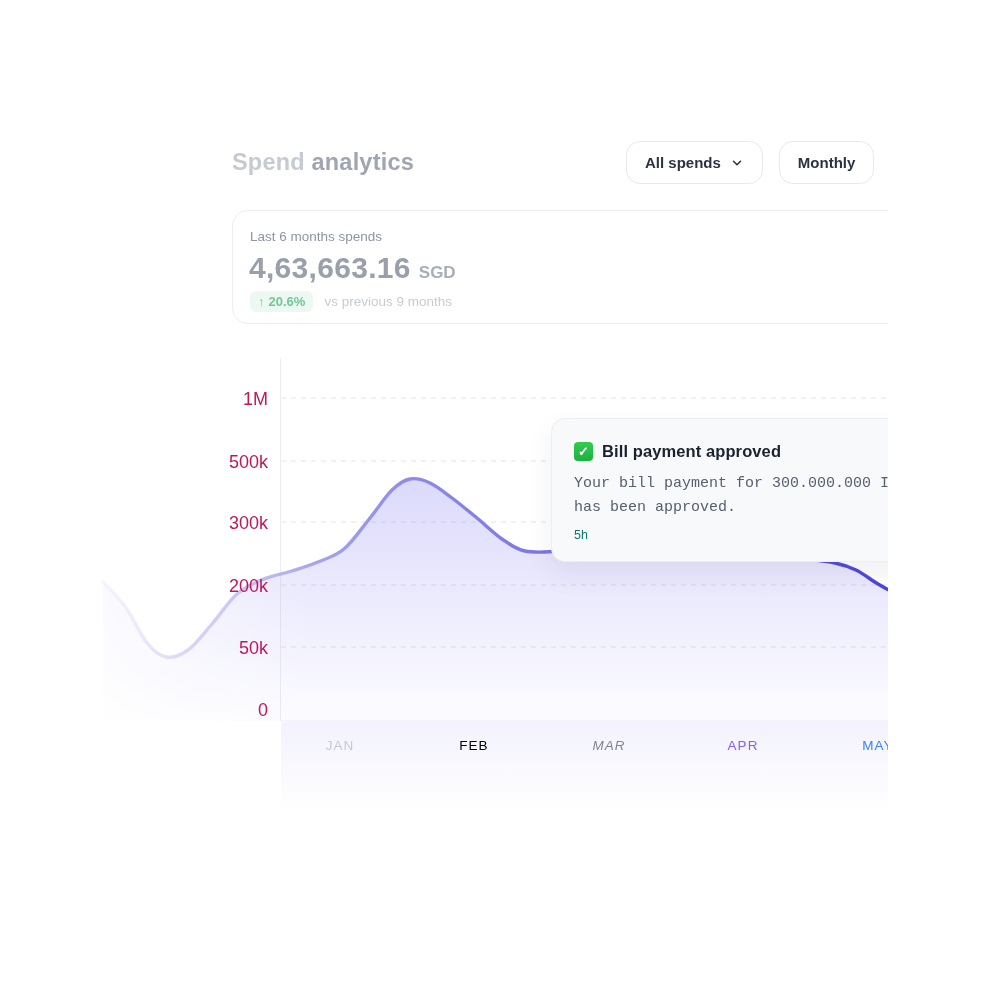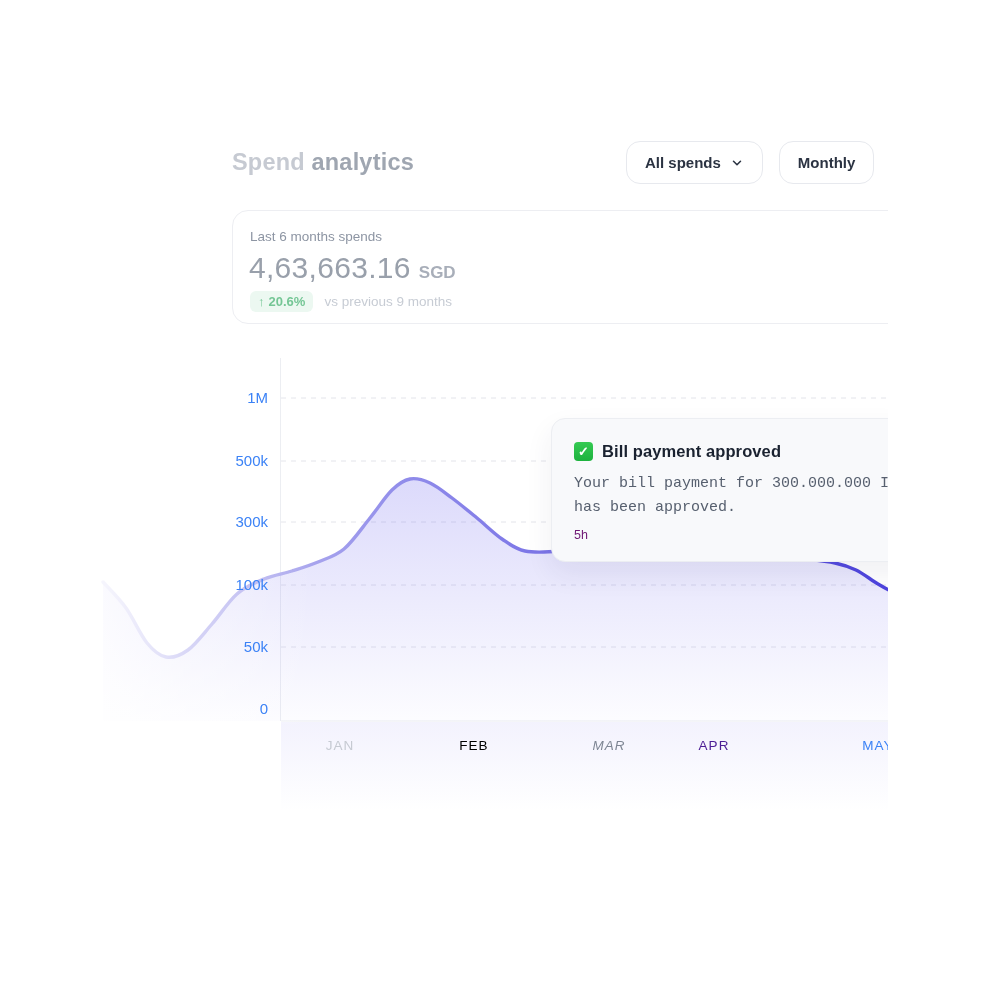--- a/index.html
+++ b/index.html
@@ -14,53 +14,53 @@
   .pill{height:43px;display:inline-flex;align-items:center;gap:9px;padding:12px 18px;
         background:#fff;border:1px solid #e7e9ee;border-radius:14px;cursor:pointer;
         font-family:"Liberation Sans",sans-serif;font-size:15px;font-weight:600;color:#2b3342;}
   .pill svg{flex:0 0 auto;}
 
   
   .summary-card{position:absolute;left:232px;top:210px;width:800px;height:114px;background:#fff;
                 border:1px solid #edeef2;border-radius:16px;box-sizing:border-box;}
   .s-label{position:absolute;left:17px;top:18px;font-size:13.5px;color:#8d95a3;}
   .s-amount-row{position:absolute;left:16px;top:40px;display:flex;align-items:baseline;gap:8px;}
-  .s-amount{font-size:30px;font-weight:400;color:#99a0ab;letter-spacing:.3px;}
+  .s-amount{font-size:30px;font-weight:700;color:#99a0ab;letter-spacing:.3px;}
   .s-currency{font-size:17px;font-weight:700;color:#a8aeb9;}
   .s-meta{position:absolute;left:17px;top:80px;display:flex;align-items:center;gap:11px;}
   .badge{display:inline-flex;align-items:center;gap:4px;background:#ecf8f1;color:#74c695;
          font-size:13px;font-weight:600;border-radius:6px;padding:3px 8px;}
   .s-comp{font-size:13.5px;color:#c7ccd4;}
   .collapse-btn{position:absolute;left:973px;top:235px;width:40px;height:40px;border-radius:50%;
                 background:#eceafc;border:none;color:#5b4fe8;display:flex;align-items:center;
                 justify-content:center;cursor:pointer;padding:0;}
   .show-label{position:absolute;left:938px;top:284px;width:60px;text-align:right;
               font-size:13px;color:#4a5462;cursor:pointer;}
 
   
   #chart{position:absolute;left:0;top:0;z-index:1;pointer-events:none;}
   #chart [data-interactable="true"]{pointer-events:auto;cursor:pointer;}
-  .ylab{position:absolute;left:190px;width:78px;text-align:right;font-size:15px;color:#3b82f6;z-index:2;}
+  .ylab{position:absolute;left:190px;width:78px;text-align:right;font-size:18px;color:#be185d;z-index:2;}
   .xlab{position:absolute;top:738px;transform:translateX(-50%);font-size:13.5px;font-weight:500;
         letter-spacing:1px;z-index:2;}
   .wash{position:absolute;left:281px;top:722px;width:719px;height:90px;z-index:0;
         background:linear-gradient(180deg,rgba(116,108,238,0.085),rgba(116,108,238,0));}
 
   
   .notif{position:absolute;left:551px;top:418px;width:373px;height:144px;background:#f8f9fb;
          border:1px solid #eceef2;border-radius:14px;box-sizing:border-box;z-index:5;
          box-shadow:0 12px 28px rgba(40,45,80,.07);padding:23px 22px 0 22px;cursor:pointer;}
   .n-head{display:flex;align-items:center;gap:9px;}
   .n-check{width:19px;height:19px;border-radius:4px;flex:0 0 auto;
            background:linear-gradient(180deg,#35ca52,#1db23e);color:#fff;display:flex;
            align-items:center;justify-content:center;font-size:13px;font-weight:800;}
   .n-title{font-size:16.5px;font-weight:700;color:#1a2230;letter-spacing:.1px;}
   .n-chev{margin-left:auto;color:#3e4654;}
   .n-body{margin:11px 0 0 0;font-size:15px;color:#57606f;line-height:1.62;width:340px;font-family:Liberation Mono, monospace;}
-  .n-time{margin-top:7px;font-size:12.5px;color:#701a75;}
+  .n-time{margin-top:7px;font-size:12.5px;color:#0f766e;}
 </style>
 </head>
 <body>
 
 <div class="canvas" data-interactable="false">
 
   <h1 class="title" data-interactable="false" style="margin:0;">
     <span class="t-light" data-interactable="false">Spend</span>
     <span class="t-dark" data-interactable="false">analytics</span>
   </h1>
@@ -130,29 +130,29 @@
       <path d="M 103,582 C 106.8,586.3 118.7,597.8 126,608 C 133.3,618.2 140.3,634.8 147,643 C 153.7,651.2 159.2,655.8 166,657 C 172.8,658.2 180.3,655.5 188,650 C 195.7,644.5 203.8,633.3 212,624 C 220.2,614.7 228.3,601.5 237,594 C 245.7,586.5 254.8,582.8 264,579 C 273.2,575.2 283.0,573.8 292,571 C 301.0,568.2 309.3,565.7 318,562 C 326.7,558.3 335.3,556.3 344,549 C 352.7,541.7 362.0,527.8 370,518 C 378.0,508.2 385.3,496.5 392,490 C 398.7,483.5 403.7,480.2 410,479 C 416.3,477.8 423.0,479.8 430,483 C 437.0,486.2 444.2,492.2 452,498 C 459.8,503.8 468.7,511.2 477,518 C 485.3,524.8 494.0,533.5 502,539 C 510.0,544.5 515.3,549.0 525,551 C 534.7,553.0 546.7,552.2 560,551 C 573.3,549.8 589.2,545.5 605,544 C 620.8,542.5 638.3,541.7 655,542 C 671.7,542.3 688.3,544.2 705,546 C 721.7,547.8 739.2,551.0 755,553 C 770.8,555.0 786.7,556.3 800,558 C 813.3,559.7 825.7,561.0 835,563 C 844.3,565.0 848.8,566.5 856,570 C 863.2,573.5 871.2,580.0 878,584 C 884.8,588.0 891.3,591.8 897,594 C 902.7,596.2 906.2,597.2 912,597 C 917.8,596.8 925.3,594.2 932,593 C 938.7,591.8 945.3,590.2 952,590 C 958.7,589.8 965.7,590.3 972,592 C 978.3,593.7 984.0,596.8 990,600 C 996.0,603.2 1005.0,609.2 1008,611 L 1008,721 L 103,721 Z" fill="url(#fillGrad)" stroke="none" data-interactable="false"></path>
       <path d="M 103,582 C 106.8,586.3 118.7,597.8 126,608 C 133.3,618.2 140.3,634.8 147,643 C 153.7,651.2 159.2,655.8 166,657 C 172.8,658.2 180.3,655.5 188,650 C 195.7,644.5 203.8,633.3 212,624 C 220.2,614.7 228.3,601.5 237,594 C 245.7,586.5 254.8,582.8 264,579 C 273.2,575.2 283.0,573.8 292,571 C 301.0,568.2 309.3,565.7 318,562 C 326.7,558.3 335.3,556.3 344,549 C 352.7,541.7 362.0,527.8 370,518 C 378.0,508.2 385.3,496.5 392,490 C 398.7,483.5 403.7,480.2 410,479 C 416.3,477.8 423.0,479.8 430,483 C 437.0,486.2 444.2,492.2 452,498 C 459.8,503.8 468.7,511.2 477,518 C 485.3,524.8 494.0,533.5 502,539 C 510.0,544.5 515.3,549.0 525,551 C 534.7,553.0 546.7,552.2 560,551 C 573.3,549.8 589.2,545.5 605,544 C 620.8,542.5 638.3,541.7 655,542 C 671.7,542.3 688.3,544.2 705,546 C 721.7,547.8 739.2,551.0 755,553 C 770.8,555.0 786.7,556.3 800,558 C 813.3,559.7 825.7,561.0 835,563 C 844.3,565.0 848.8,566.5 856,570 C 863.2,573.5 871.2,580.0 878,584 C 884.8,588.0 891.3,591.8 897,594 C 902.7,596.2 906.2,597.2 912,597 C 917.8,596.8 925.3,594.2 932,593 C 938.7,591.8 945.3,590.2 952,590 C 958.7,589.8 965.7,590.3 972,592 C 978.3,593.7 984.0,596.8 990,600 C 996.0,603.2 1005.0,609.2 1008,611" fill="none" stroke="url(#lineGrad)" stroke-width="3.4" stroke-linecap="round" data-interactable="false"></path>
       <rect x="90" y="356" width="222" height="368" fill="url(#fadeGrad)" data-interactable="false"></rect>
       <line x1="905" y1="584" x2="905" y2="721" stroke="#4338d8" stroke-width="2.4" data-interactable="false"></line>
       <circle cx="905" cy="580" r="8.5" fill="#4338d8" stroke="#ffffff" stroke-width="3" data-interactable="true"></circle>
     </svg>
   <div id="ylabels" data-interactable="false">
       <div class="ylab" data-interactable="false" style="top: 389px;">1M</div>
       <div class="ylab" data-interactable="false" style="top: 452px;">500k</div>
       <div class="ylab" data-interactable="false" style="top: 513px;">300k</div>
-      <div class="ylab" data-interactable="false" style="top: 576px;">100k</div>
+      <div class="ylab" data-interactable="false" style="top: 576px;">200k</div>
       <div class="ylab" data-interactable="false" style="top: 638px;">50k</div>
       <div class="ylab" data-interactable="false" style="top: 700px;">0</div>
     </div>
   <div id="xlabels" data-interactable="false">
       <div class="xlab" data-interactable="false" style="left: 340px; color: rgb(198, 202, 210);">JAN</div>
       <div class="xlab" data-interactable="false" style="left: 474px; color: #000000;">FEB</div>
       <div class="xlab" data-interactable="false" style="left: 609px; color: rgb(126, 134, 148); font-style: italic;">MAR</div>
-      <div class="xlab" data-interactable="false" style="left: 714px; color: #4c1d95;">APR</div>
+      <div class="xlab" data-interactable="false" style="left: 743px; color: #8b5cf6;">APR</div>
       <div class="xlab" data-interactable="false" style="left: 878px; color: #3b82f6;">MAY</div>
       <div class="xlab" data-interactable="false" style="left: 1012px; color: rgb(154, 161, 173);">JUN</div>
     </div>
 
   <aside class="notif" data-interactable="true">
     <div class="n-head" data-interactable="false">
       <span class="n-check" data-interactable="false">
         <span data-interactable="false">✓</span>
       </span>
       <span class="n-title" data-interactable="false">Bill payment approved</span>

